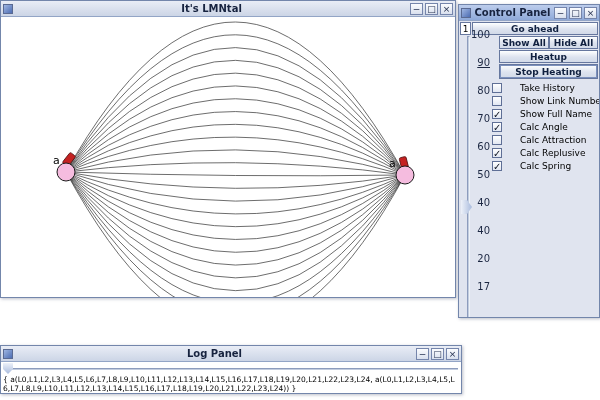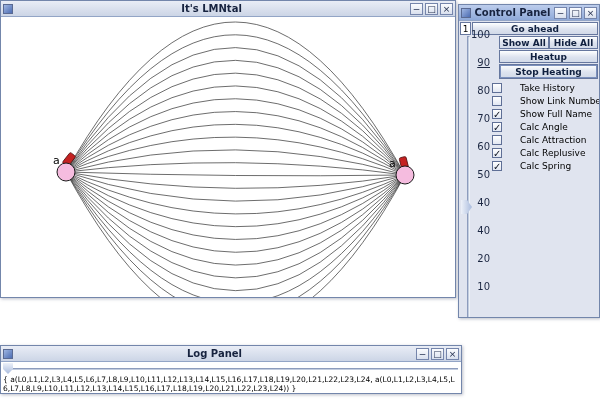--- a/index.html
+++ b/index.html
@@ -118,21 +118,21 @@
       <div class="vscale">
           <div class="tick-label" style="top: 9px;">100</div>
           <div class="tick-label" style="top: 37px; text-decoration: underline;">90</div>
           <div class="tick-label" style="top: 65px;">80</div>
           <div class="tick-label" style="top: 93px;">70</div>
           <div class="tick-label" style="top: 121px;">60</div>
           <div class="tick-label" style="top: 149px;">50</div>
           <div class="tick-label" style="top: 177px;">40</div>
           <div class="tick-label" style="top: 205px;">40</div>
           <div class="tick-label" style="top: 233px;">20</div>
-          <div class="tick-label" style="top: 261px;">10</div>
+          <div class="tick-label" style="top: 261px;">17</div>
         </div>
     </div>
 
     <div class="cb-list">
         <div class="cb-row">
           <span class="cb-box"></span>
           <span class="cb-label">Take History</span>
         </div>
         <div class="cb-row">
           <span class="cb-box"></span>

